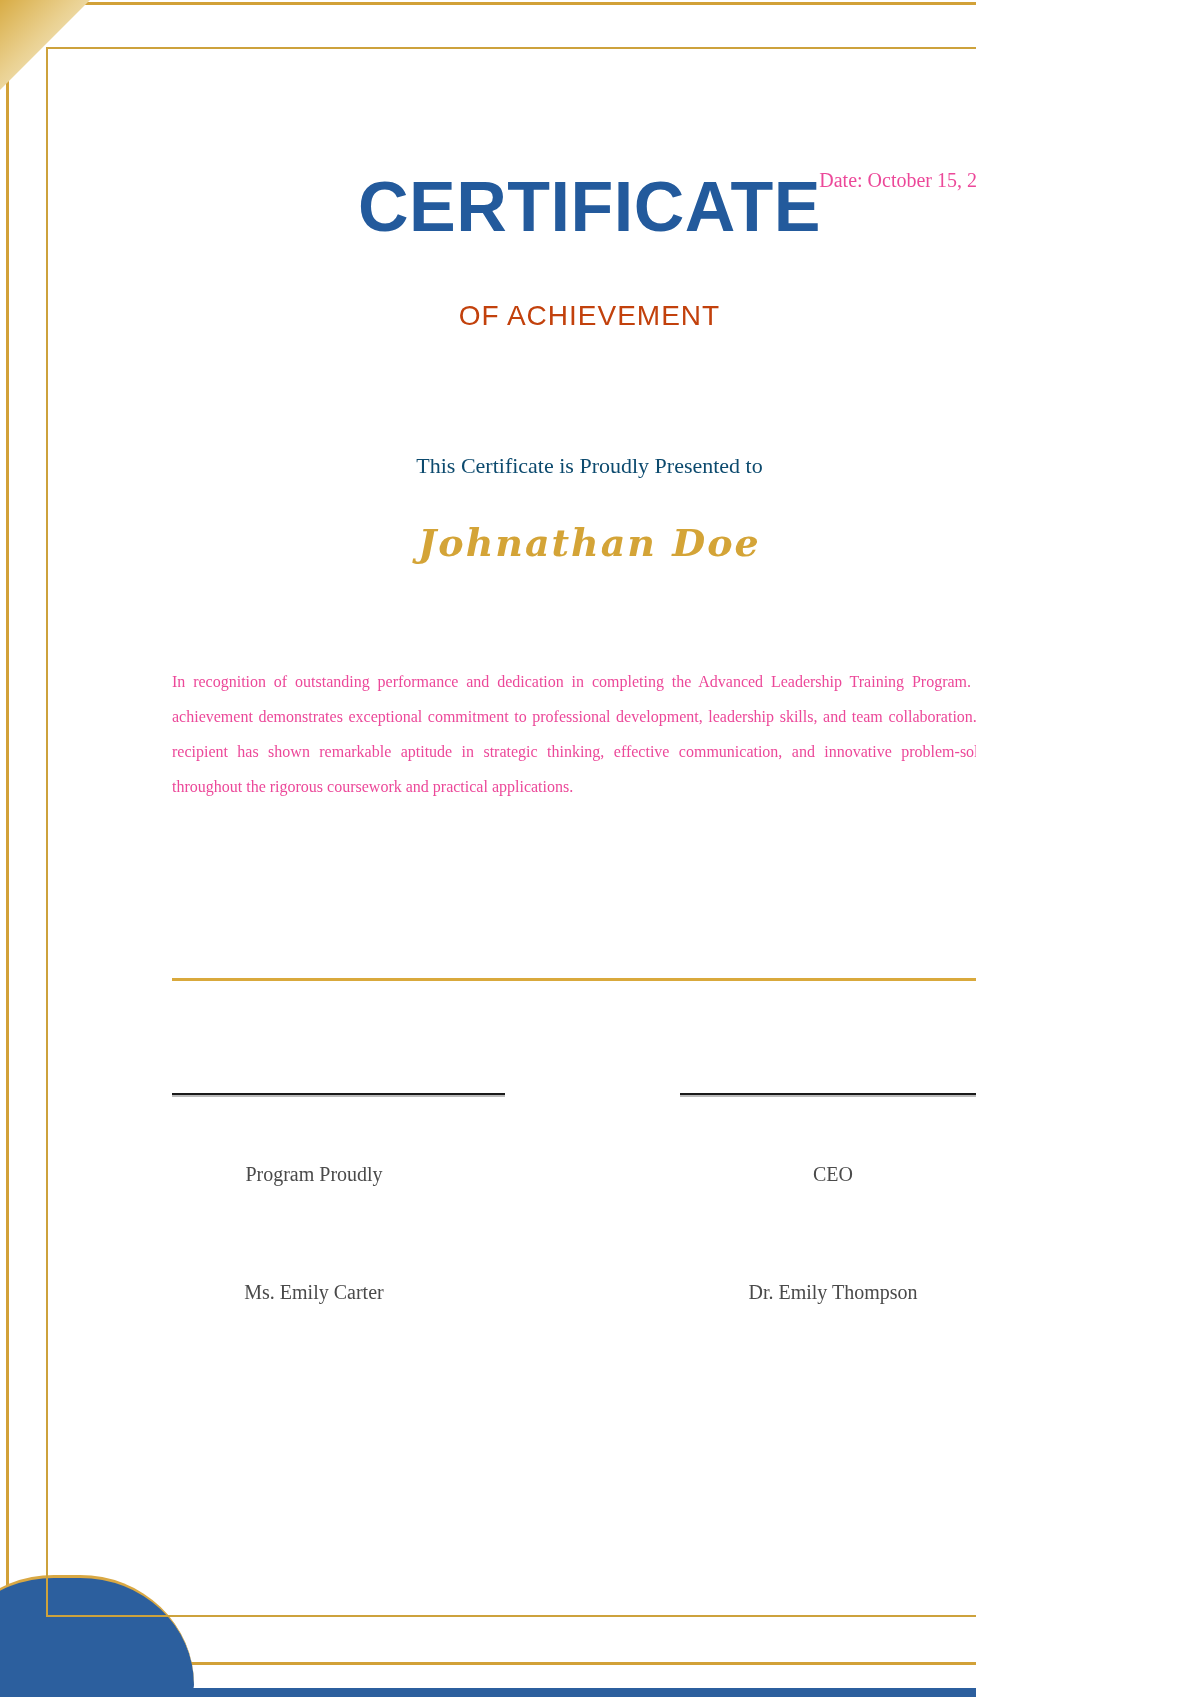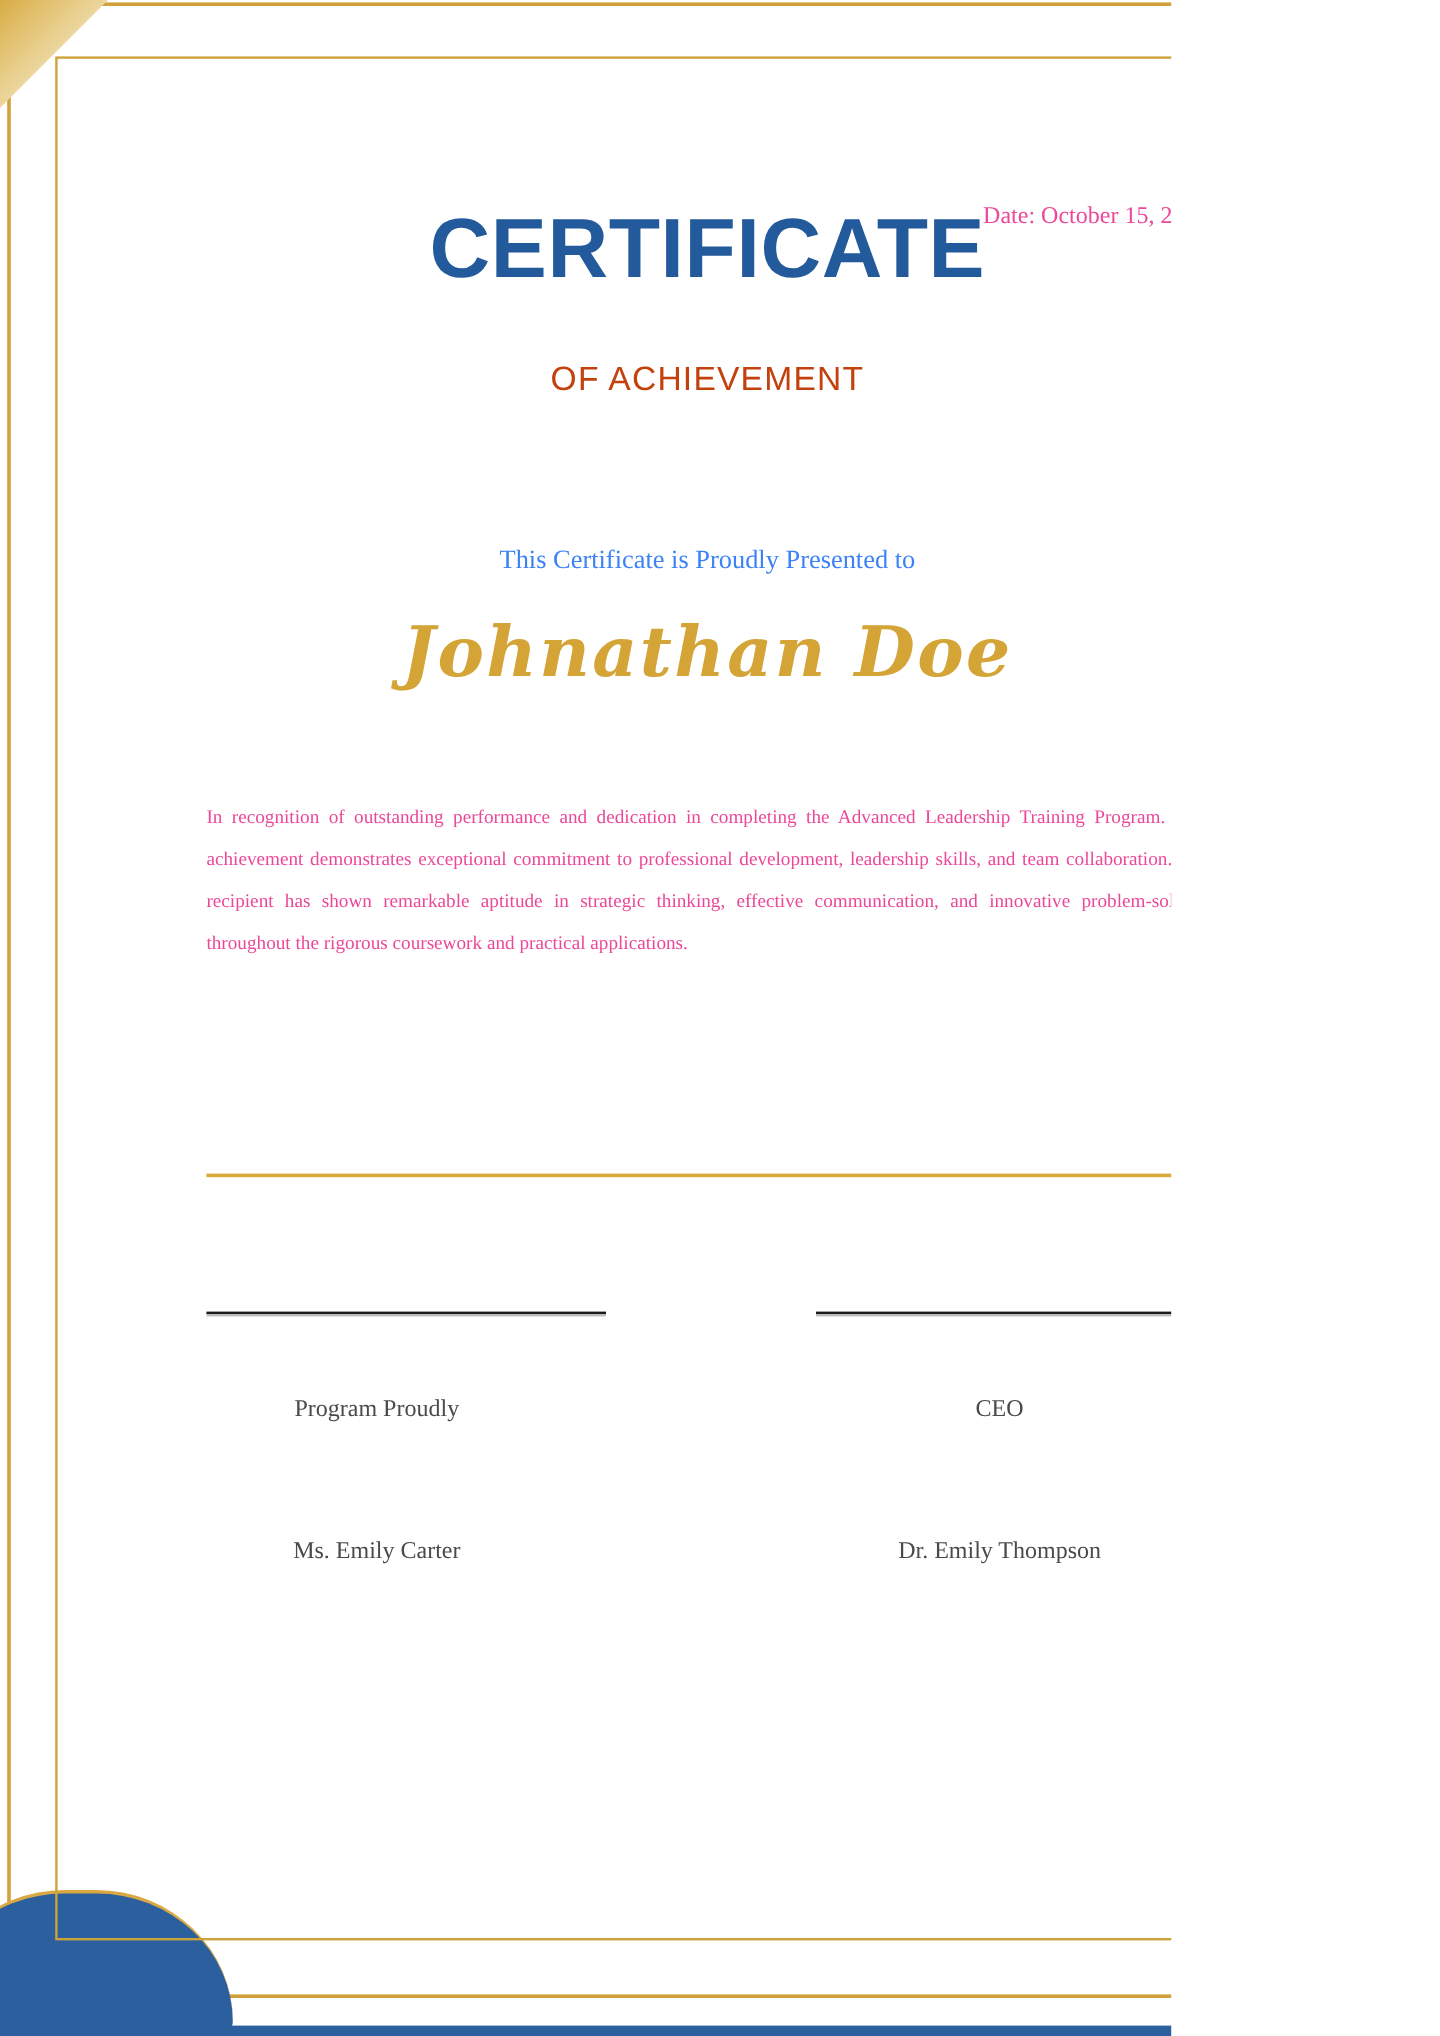--- a/index.html
+++ b/index.html
@@ -57,26 +57,26 @@
     top:168px; text-align:right;
     font-size:20px; line-height:24px; color:#ec4899;
   }
   .subtitle {
     top:301px; text-align:center;
     font-family:"Liberation Sans", sans-serif;
     font-size:28px; line-height:30px; color:#c2410c; letter-spacing:1px;
   }
   .presented {
     top:451px; text-align:center;
-    font-size:22px; line-height:30px; color:#3b82f6;
+    font-size:22px; line-height:30px; color:#0c4a6e;
   }
   .recipient {
     top:510px; text-align:center;
     font-family:"DejaVu Serif", serif; font-style:italic; font-weight:bold;
-    font-size:58px; line-height:66px; color:#D4A437; letter-spacing:2px;
+    font-size:38px; line-height:66px; color:#D4A437; letter-spacing:2px;
   }
   .body-text {
     top:664px; text-align:justify;
     font-size:16px; line-height:35px; color:#ec4899;
   }
   .divider {
     position:absolute; left:172px; top:978px; width:835px; height:3px;
     background:#D9A93C; z-index:5;
   }
   .sig-line {

